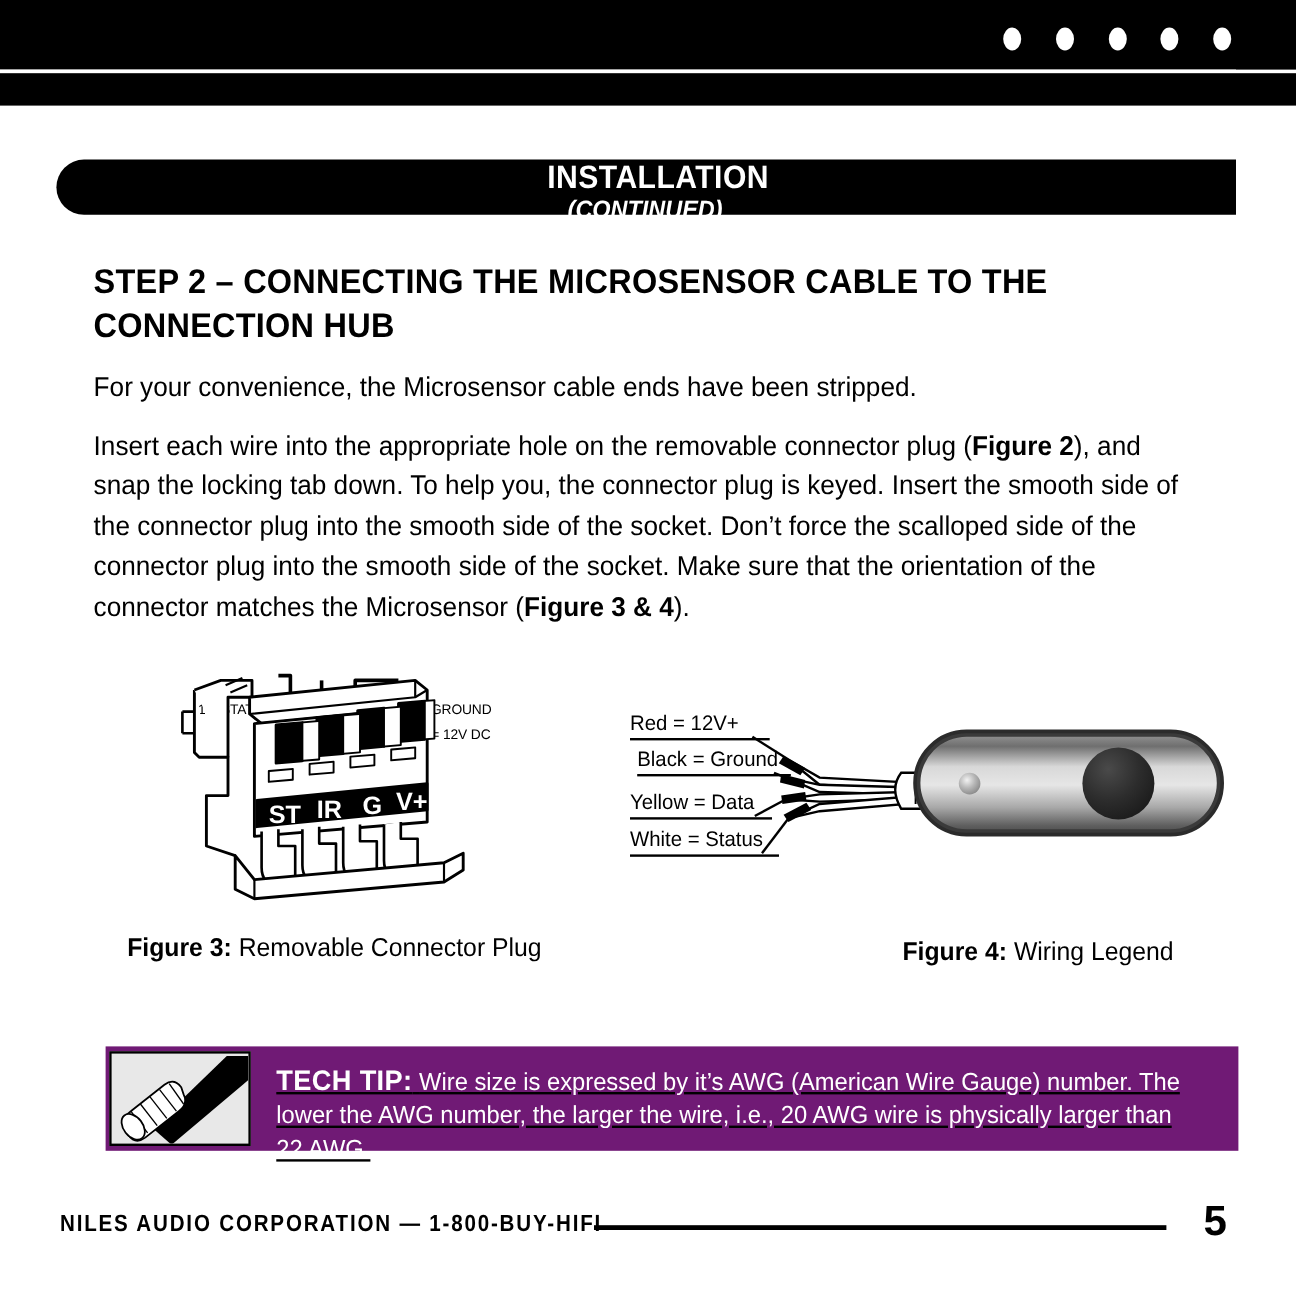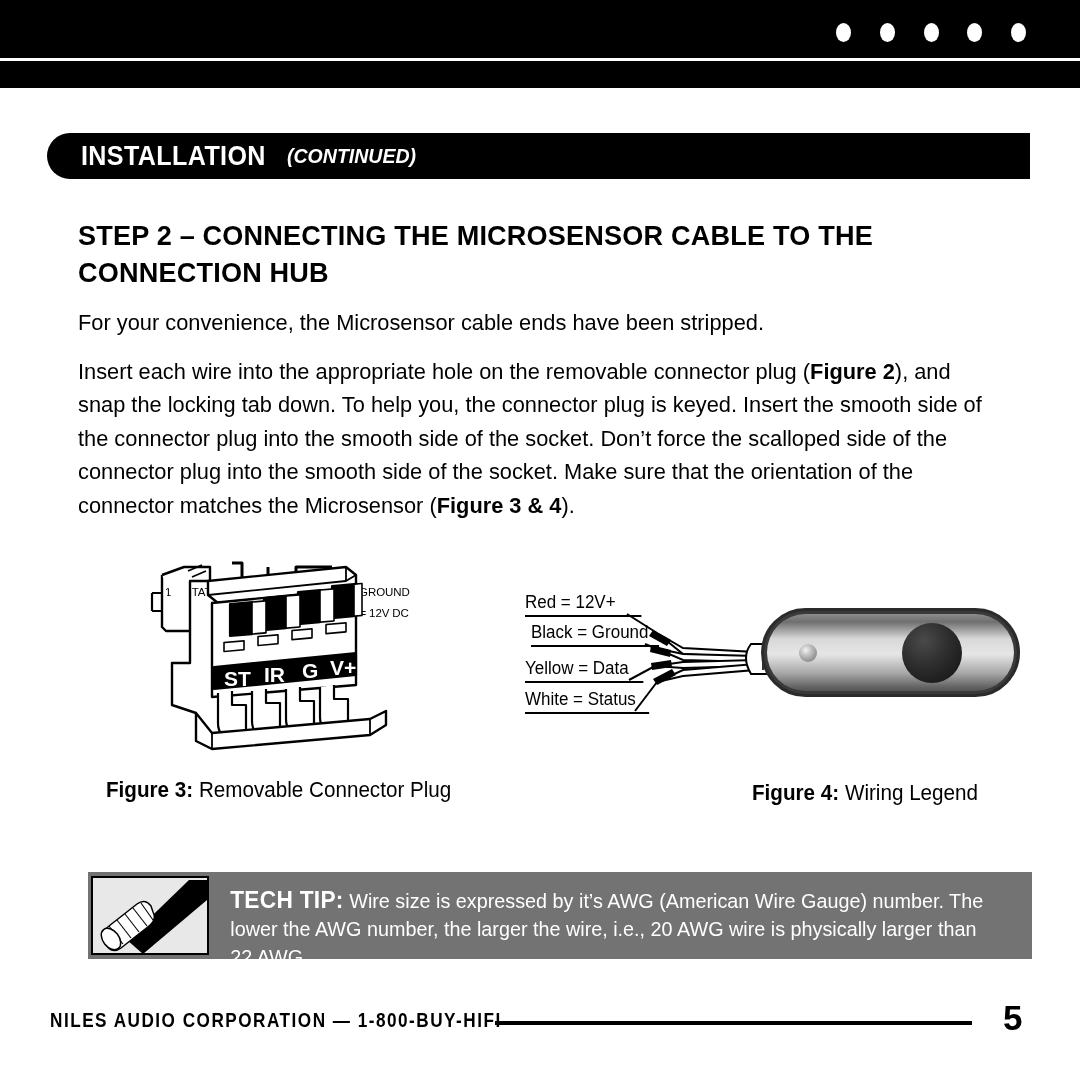--- a/index.html
+++ b/index.html
@@ -57,20 +57,21 @@
   
   .section-banner {
     position: absolute;
     left: 47px; top: 133px;
     width: 983px; height: 46px;
     background: #000000;
     border-top-left-radius: 23px;
     border-bottom-left-radius: 23px;
     display: flex;
     align-items: center;
+    flex-direction: column;
   }
   .section-banner .label {
     color: #ffffff;
     font-size: 27px;
     font-weight: bold;
     letter-spacing: 0.4px;
     margin-left: 34px;
     white-space: nowrap;
     transform: scaleX(0.93);
     transform-origin: left center;
@@ -193,23 +194,24 @@
   }
   .caption b { font-weight: bold; }
   .cap3 { left: 106px; top: 778px; }
   .cap4 { left: 752px; top: 781px; }
 
   
   .techtip {
     position: absolute;
     left: 88px; top: 872px;
     width: 944px; height: 87px;
-    background: #737373;
+    background: #701a75;
     display: flex;
     align-items: stretch;
+    text-decoration: underline;
   }
   .techtip-icon {
     width: 118px;
     margin: 4px 0 4px 3px;
     background: #e8e8e8;
     border: 2px solid #000000;
     box-sizing: border-box;
     position: relative;
     overflow: hidden;
     flex: none;

